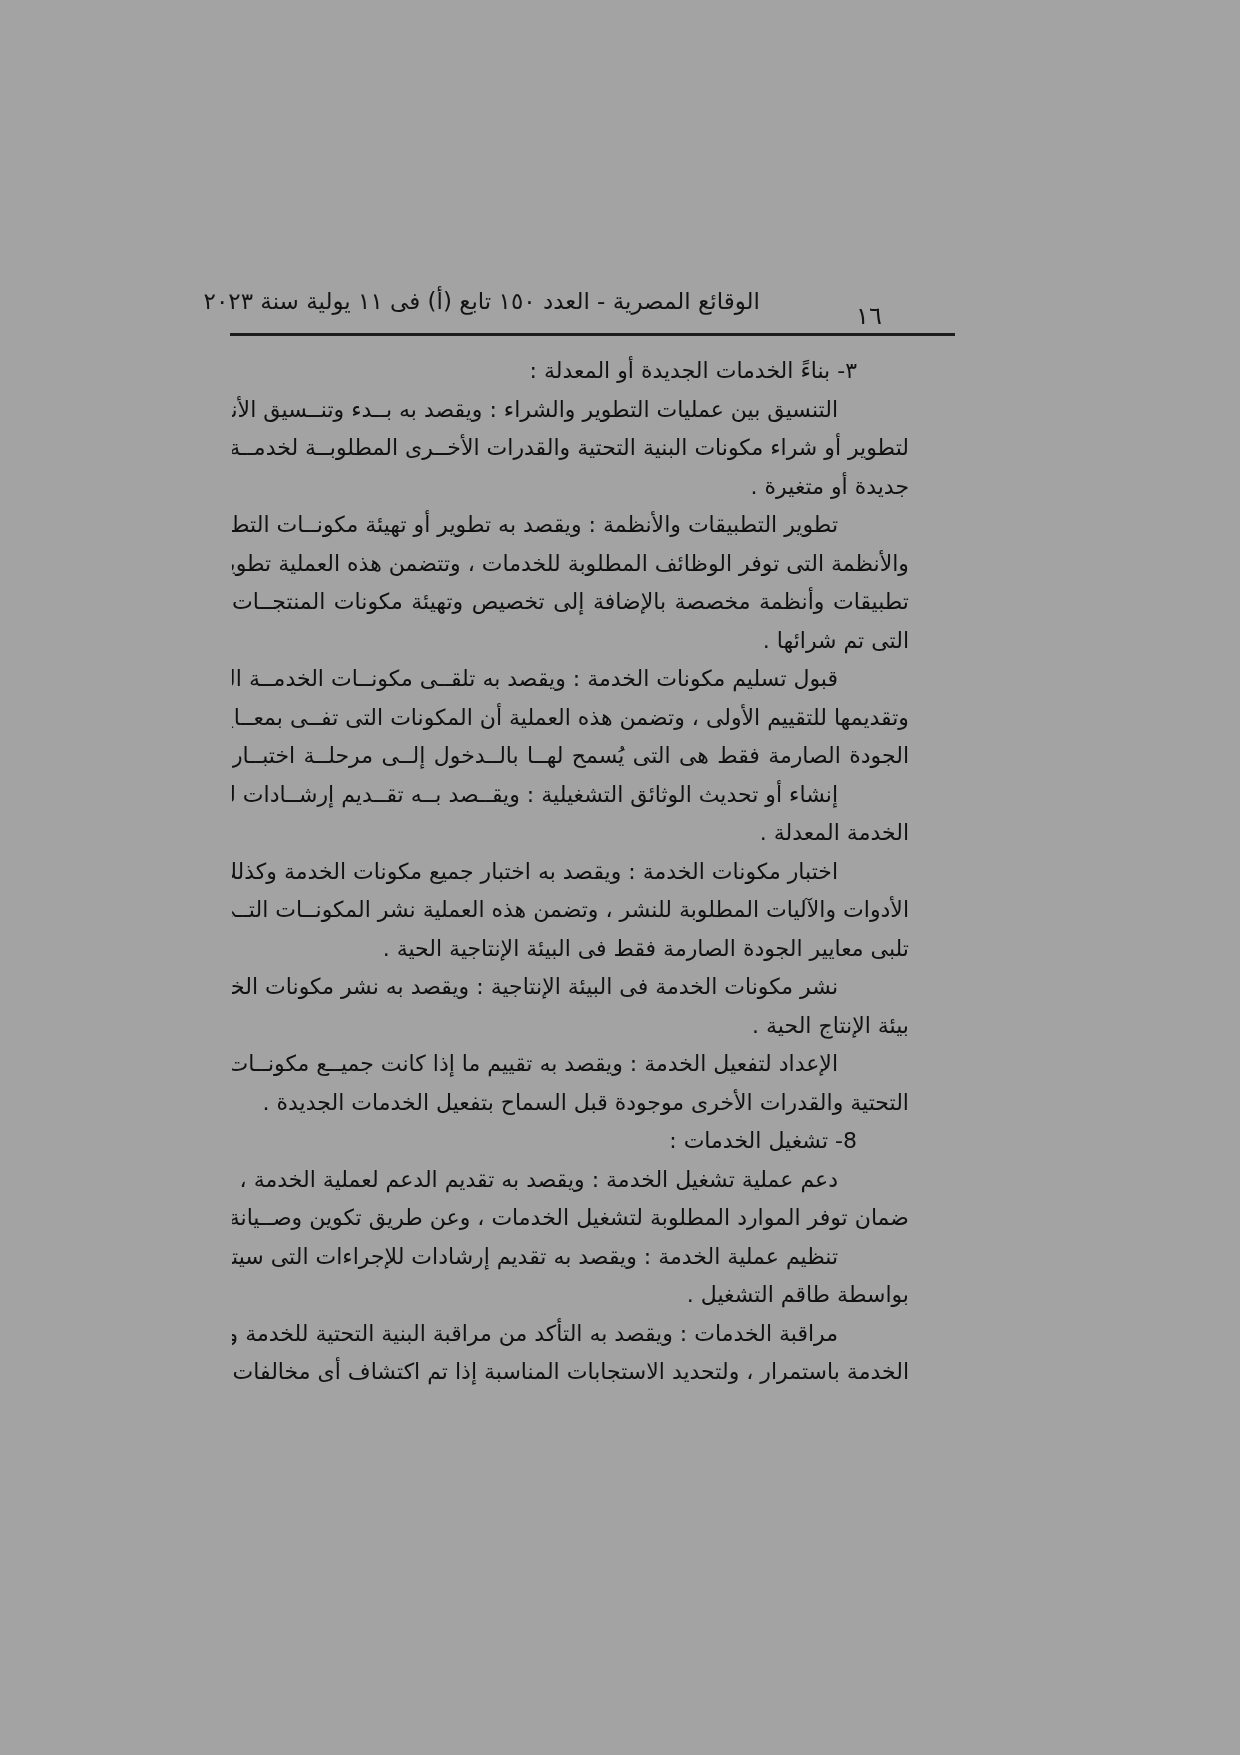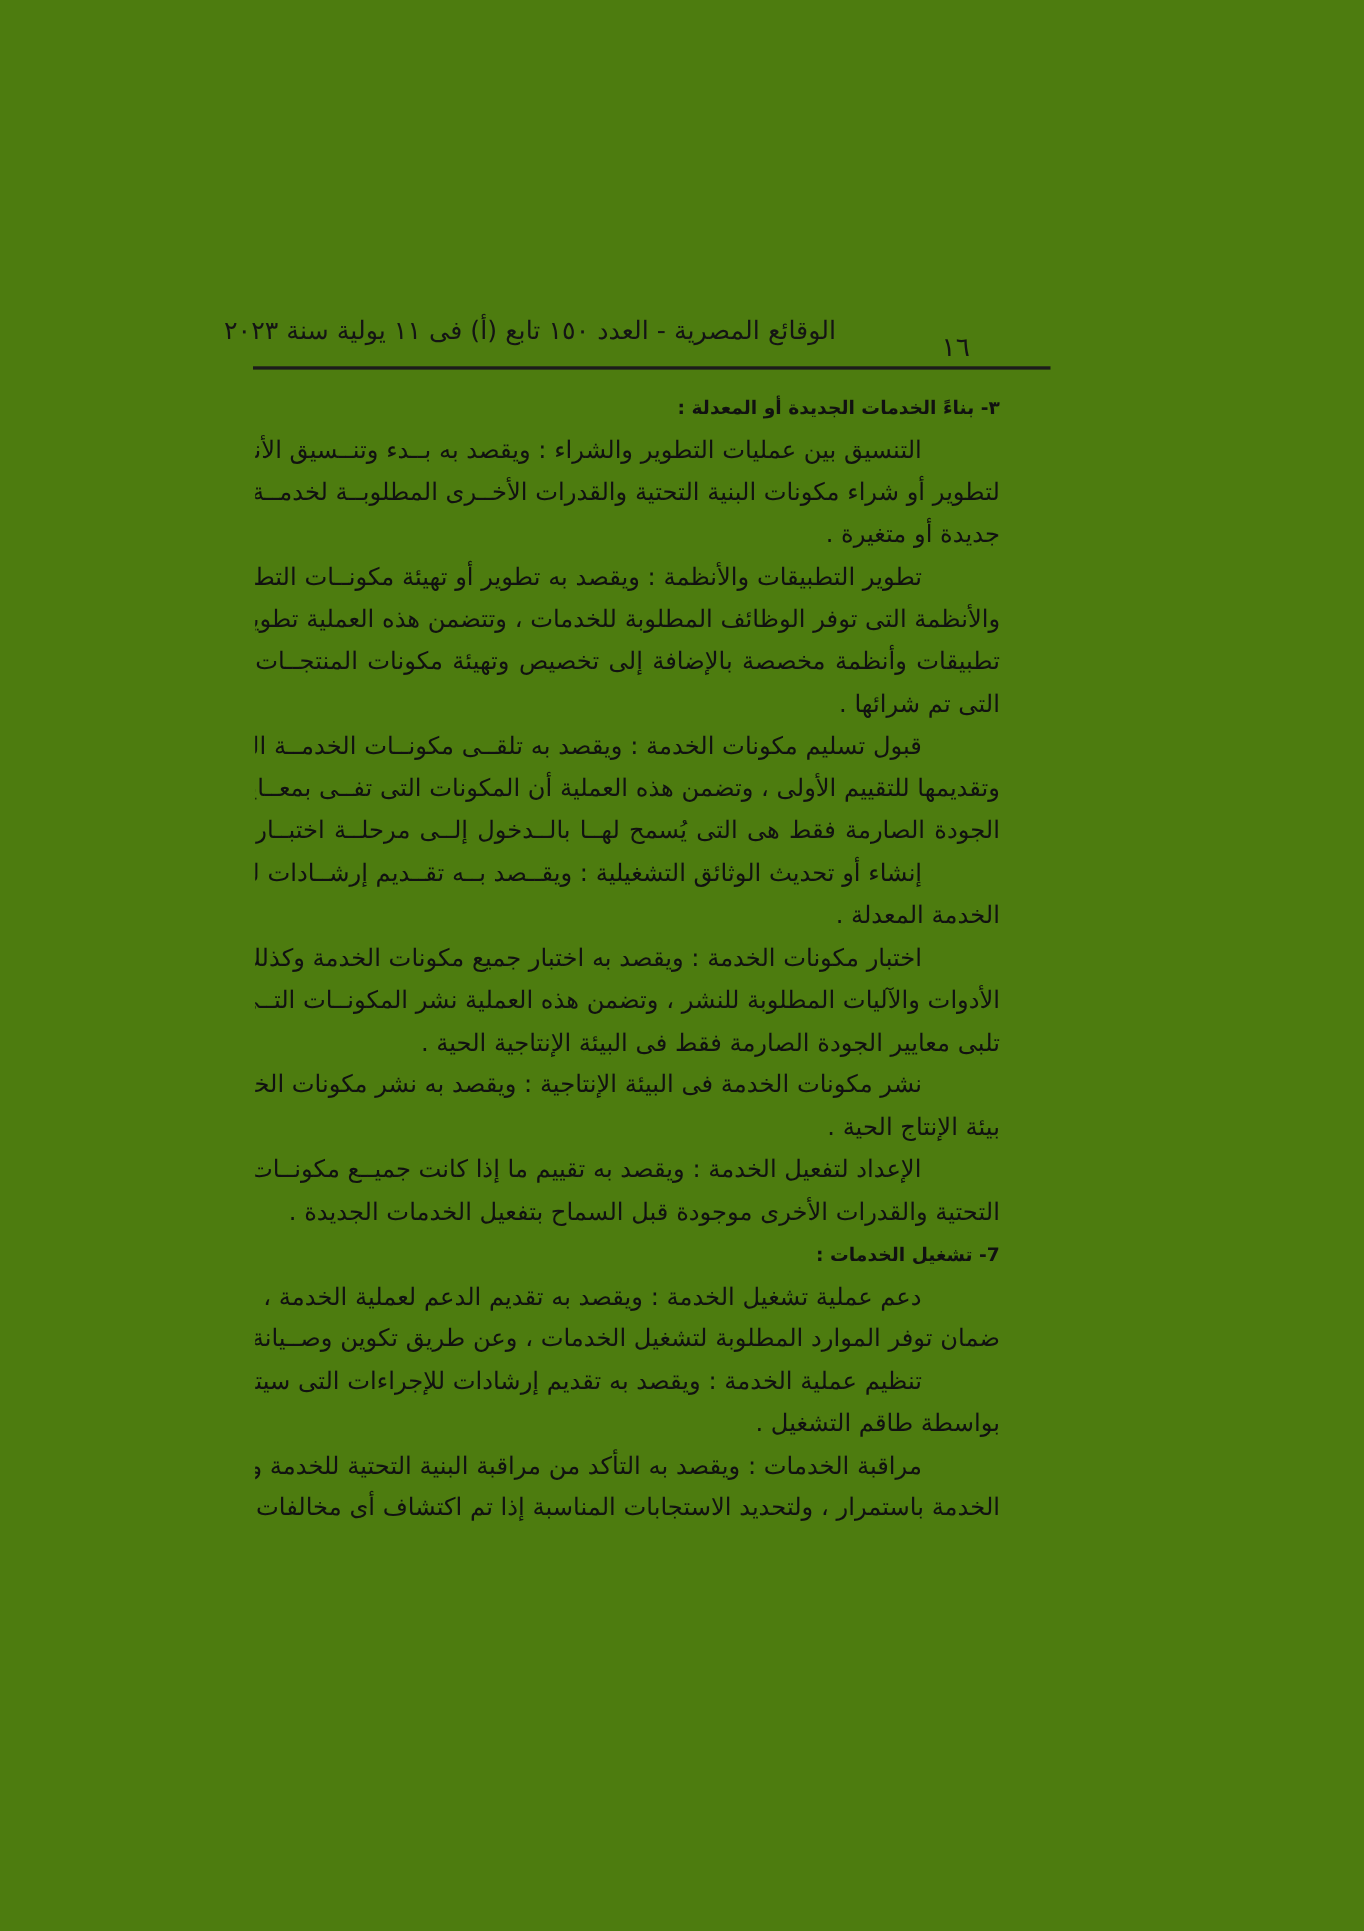--- a/index.html
+++ b/index.html
@@ -1,19 +1,19 @@
 <!DOCTYPE html>
 <html lang="ar" dir="rtl"><head>
 <meta charset="utf-8">
 <style>
   html,body{margin:0;padding:0;background:#ffffff;}
   .page{
     position:relative;
     width:1240px;height:1755px;
-    background:#4d7c0f;
+    background:#a3a3a3;
     font-family:"DejaVu Sans", sans-serif;
     color:#111111;
     overflow:hidden;
   }
   .hdr-title{
     position:absolute;
     top:284px;
     right:480px;
     direction:rtl;
     font-size:23px;
@@ -48,22 +48,23 @@
     position:relative;
     height:38.5px;
     line-height:38.5px;
     font-size:22px;
     overflow:hidden;
     text-align:justify;
     text-align-last:justify;
     white-space:nowrap;
   }
   .line.heading{
-    font-weight:bold;
-    font-size:17px;
+    font-weight:normal;
+    font-size:22px;
+    margin-right:52px;
     text-align:right;
     text-align-last:right;
   }
   .line.first{
     margin-right:71px;
   }
   .line.last{
     text-align:center;
     text-align-last:right;
   }
@@ -100,21 +101,21 @@
     <div class="line first"><span>اختبار مكونات الخدمة : ويقصد به اختبار جميع مكونات الخدمة وكذلك جميع</span></div>
     <div class="line">الأدوات والآليات المطلوبة للنشر ، وتضمن هذه العملية نشر المكونــات التــى</div>
     <div class="line last">تلبى معايير الجودة الصارمة فقط فى البيئة الإنتاجية الحية .</div>
 
     <div class="line first"><span>نشر مكونات الخدمة فى البيئة الإنتاجية : ويقصد به نشر مكونات الخدمة فــى</span></div>
     <div class="line last">بيئة الإنتاج الحية .</div>
 
     <div class="line first"><span>الإعداد لتفعيل الخدمة : ويقصد به تقييم ما إذا كانت جميــع مكونــات البنيــة</span></div>
     <div class="line last">التحتية والقدرات الأخرى موجودة قبل السماح بتفعيل الخدمات الجديدة .</div>
 
-    <div class="line heading">7- تشغيل الخدمات :</div>
+    <div class="line heading">8- تشغيل الخدمات :</div>
 
     <div class="line first"><span>دعم عملية تشغيل الخدمة : ويقصد به تقديم الدعم لعملية الخدمة ، من خــلال</span></div>
     <div class="line">ضمان توفر الموارد المطلوبة لتشغيل الخدمات ، وعن طريق تكوين وصــيانة</div>
 
     <div class="line first"><span>تنظيم عملية الخدمة : ويقصد به تقديم إرشادات للإجراءات التى سيتم تنفيــذها</span></div>
     <div class="line last">بواسطة طاقم التشغيل .</div>
 
     <div class="line first"><span>مراقبة الخدمات : ويقصد به التأكد من مراقبة البنية التحتية للخدمة واســتخدام</span></div>
     <div class="line last">الخدمة باستمرار ، ولتحديد الاستجابات المناسبة إذا تم اكتشاف أى مخالفات .</div>
 

